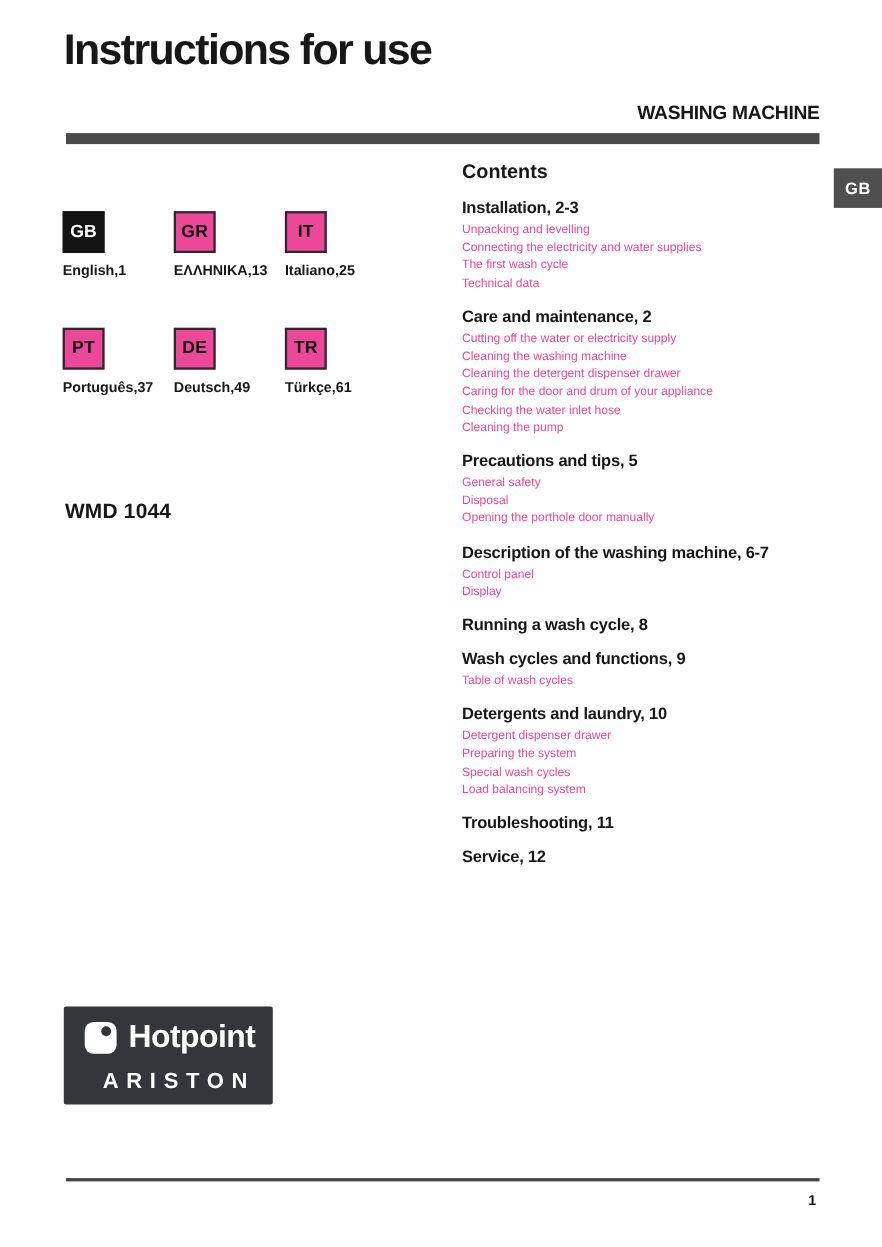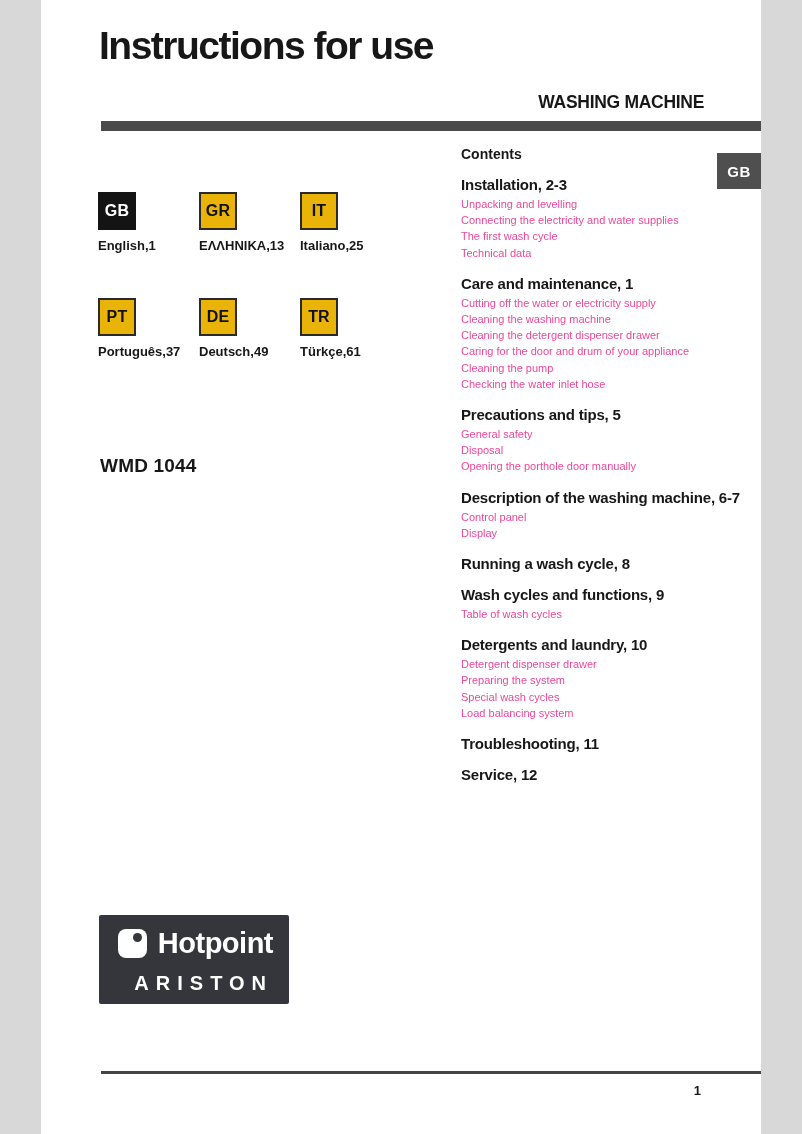--- a/index.html
+++ b/index.html
@@ -7,21 +7,21 @@
     --tab-bg:#4f4f4f;
     --selected-lang-bg:#141414;
     --logo-bg:#35353c;
     --text-color:#1a1a1a;
   }
   *{margin:0;padding:0;box-sizing:border-box;}
   html,body{background:#d8d8d8;}
   body{font-family:"Liberation Sans","DejaVu Sans",sans-serif;color:var(--text-color);}
   .page{
     position:relative;
-    width:720px;height:1134px;
+    width:802px;height:1134px;
     margin:0 auto;
     background:#ffffff;
     overflow:hidden;
   }
   
   .doc-title{
     position:absolute;left:58px;top:24px;
     font-size:39px;font-weight:bold;letter-spacing:-1.5px;color:#171717;
   }
   .doc-subtitle{
@@ -40,34 +40,34 @@
     font-size:15px;font-weight:bold;letter-spacing:0.5px;
   }
   
   .lang-grid{
     position:absolute;left:57px;top:192px;
     display:grid;grid-template-columns:101px 101px 101px;row-gap:45px;
   }
   .lang-cell{display:flex;flex-direction:column;align-items:flex-start;}
   .lang-box{
     width:38px;height:38px;
-    border:2px solid #2a2a2a;background:#eab308;color:#111111;
+    border:2px solid #2a2a2a;background:#ec4899;color:#111111;
     display:flex;align-items:center;justify-content:center;
     font-size:16px;font-weight:bold;letter-spacing:0.2px;
   }
   .lang-box.selected{background:var(--selected-lang-bg);border-color:var(--selected-lang-bg);color:#ffffff;}
   .lang-label{margin-top:8px;font-size:13px;font-weight:bold;white-space:nowrap;color:#171717;text-align:center;}
   
   .model-number{
     position:absolute;left:59px;top:455px;
     font-size:19px;font-weight:bold;letter-spacing:0.2px;color:#171717;
   }
   
   .contents-col{position:absolute;left:420px;top:146px;width:330px;}
-  .contents-heading{font-size:14px;font-weight:bold;color:#171717;margin-bottom:11px;}
+  .contents-heading{font-size:18px;font-weight:bold;color:#171717;margin-bottom:11px;}
   .toc-section{margin-top:14px;}
   .toc-title{font-size:15px;font-weight:bold;color:#171717;margin-bottom:3px;letter-spacing:-0.2px;}
   .toc-item{font-size:11px;line-height:16.2px;color:#ec4899;}
   
   .brand-logo{
     position:absolute;left:58px;top:915px;width:190px;height:89px;
     background:var(--logo-bg);border-radius:2px;
     padding:12px 16px 9px 16px;
     display:flex;flex-direction:column;align-items:flex-end;
   }
@@ -139,27 +139,27 @@
     <h2 class="contents-heading">Contents</h2>
     <div id="sections-container">
         <div class="toc-section">
           <h3 class="toc-title">Installation, 2-3</h3>
           <div class="toc-item">Unpacking and levelling</div>
           <div class="toc-item">Connecting the electricity and water supplies</div>
           <div class="toc-item">The first wash cycle</div>
           <div class="toc-item">Technical data</div>
         </div>
         <div class="toc-section">
-          <h3 class="toc-title">Care and maintenance, 1</h3>
+          <h3 class="toc-title">Care and maintenance, 2</h3>
           <div class="toc-item">Cutting off the water or electricity supply</div>
           <div class="toc-item">Cleaning the washing machine</div>
           <div class="toc-item">Cleaning the detergent dispenser drawer</div>
           <div class="toc-item">Caring for the door and drum of your appliance</div>
+          <div class="toc-item">Checking the water inlet hose</div>
           <div class="toc-item">Cleaning the pump</div>
-          <div class="toc-item">Checking the water inlet hose</div>
         </div>
         <div class="toc-section">
           <h3 class="toc-title">Precautions and tips, 5</h3>
           <div class="toc-item">General safety</div>
           <div class="toc-item">Disposal</div>
           <div class="toc-item">Opening the porthole door manually</div>
         </div>
         <div class="toc-section">
           <h3 class="toc-title">Description of the washing machine, 6-7</h3>
           <div class="toc-item">Control panel</div>

